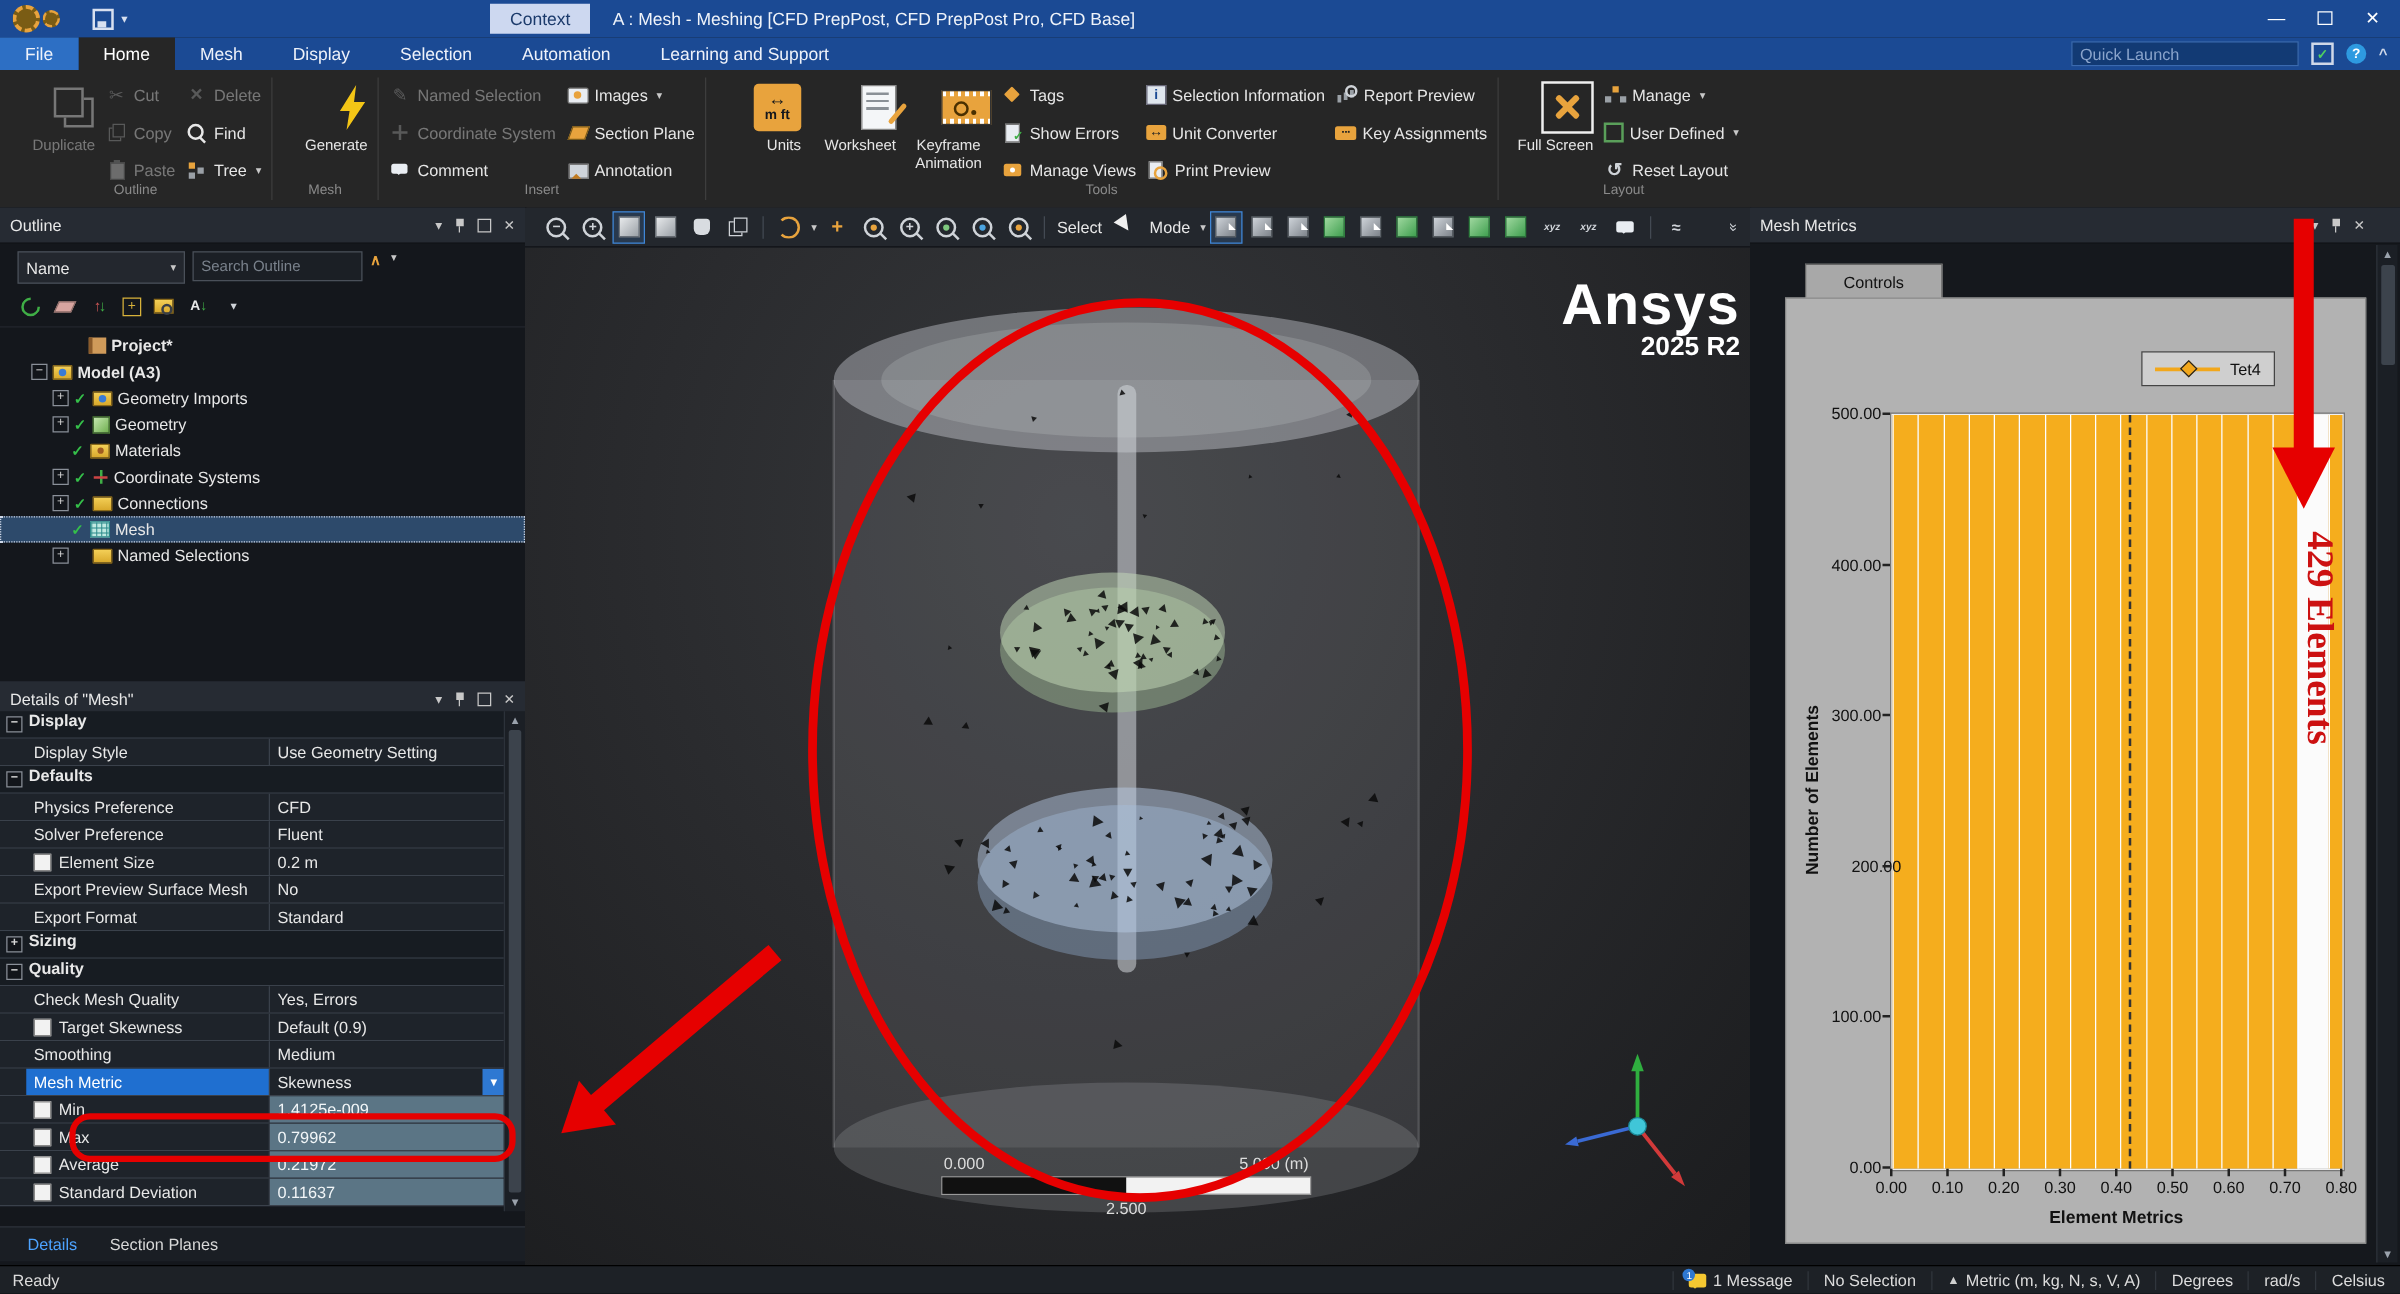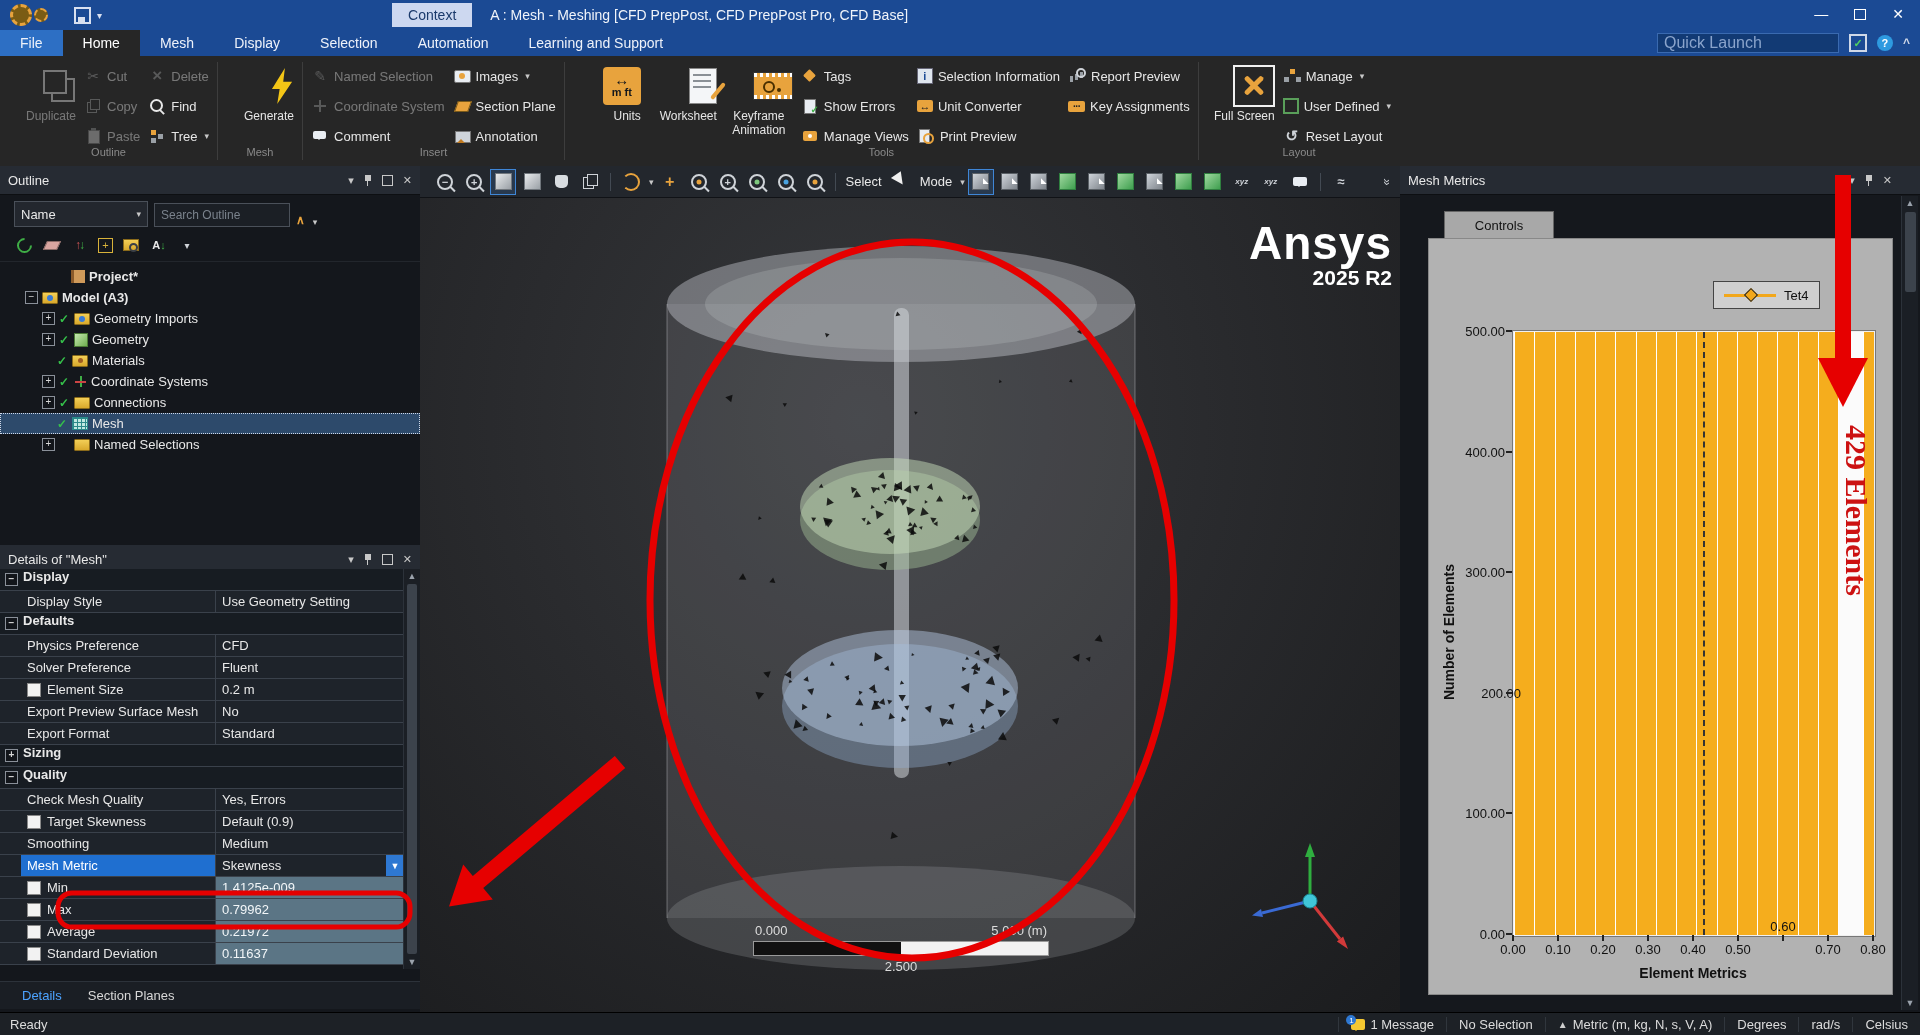--- a/index.html
+++ b/index.html
@@ -17,21 +17,21 @@
   #win-title{margin-left:18px;color:#f0f4fa;font-size:14px;}
   #win-controls{position:absolute;right:8px;top:0;height:28px;display:flex;align-items:center;gap:26px;color:#fff;font-size:14px;padding:0 8px}
   #win-controls span{cursor:default}
   .win-restore{display:inline-block;width:10px;height:9px;border:1px solid #fff}
   
   #menubar{position:absolute;left:0;top:30px;width:1920px;height:26px;background:#1b4a94;display:flex;align-items:stretch;}
   .menu-tab{padding:4px 20px;color:#eef2fa;font-size:14px;display:flex;align-items:center}
   .menu-tab.accent{background:#2d6fc4}
   .menu-tab.active{background:#262626;color:#fff}
   #menu-right{margin-left:auto;display:flex;align-items:center;gap:10px;padding-right:10px}
-  #quick-launch{width:168px;height:18px;background:#123a74;border:1px solid #3a6ab0;color:#cfe0ff;font-size:16px;padding:0 6px}
+  #quick-launch{width:168px;height:18px;background:#123a74;border:1px solid #3a6ab0;color:#cfe0ff;font-size:13px;padding:0 6px}
   #quick-launch::placeholder{color:#8aa4cc}
   .ql-check{width:14px;height:14px;border:2px solid #cfd8e8;color:#4fd060;font-size:11px;font-weight:bold;display:flex;align-items:center;justify-content:center}
   .help-ic{width:16px;height:16px;border-radius:50%;background:#2e9ae0;color:#fff;font-size:11px;font-weight:bold;display:flex;align-items:center;justify-content:center}
   .collapse-ic{color:#cfd8e8;font-weight:bold;font-size:12px}
   
   #ribbon{position:absolute;left:0;top:56px;width:1920px;height:110px;background:#262626;border-bottom:1px solid #111;display:flex;}
   .rb-group{display:flex;flex-direction:column;padding:4px 8px 0 8px}
   .rb-content{display:flex;gap:8px;height:84px;align-items:flex-start}
   .rb-label{text-align:center;color:#8a8a8a;font-size:11px;height:18px;line-height:16px}
   .rb-sep{width:1px;background:#3d3d3d;margin:6px 0}
@@ -102,21 +102,21 @@
   .reset-layout-icon::before{content:"↺";color:#cfd3d8;font-size:15px;font-weight:bold}
   
   .panel-head{height:28px;background:#262b33;display:flex;align-items:center;padding:0 8px;font-size:13px;color:#e8e8e8;border-bottom:1px solid #0d0f12}
   .panel-head .ph-icons{margin-left:auto;display:flex;align-items:center;gap:10px;color:#c8c8c8;font-size:11px}
   .pin-ic{display:inline-block;width:8px;height:11px;position:relative}
   .pin-ic::before{content:"";position:absolute;left:1px;top:0;width:6px;height:6px;background:#c8c8c8}
   .pin-ic::after{content:"";position:absolute;left:3.5px;top:6px;width:1px;height:5px;background:#c8c8c8}
   .float-ic{display:inline-block;width:9px;height:9px;border:1px solid #c8c8c8}
   
   #outline-panel{position:absolute;left:0;top:166px;width:420px;height:379px;background:#14171c;border-right:1px solid #000}
-  #outline-search{display:flex;align-items:flex-end;gap:6px;padding:6px 8px 4px 14px}
+  #outline-search{display:flex;align-items:flex-start;gap:6px;padding:6px 8px 4px 14px}
   #name-filter{width:120px;height:24px;background:#23272e;border:1px solid #4a5059;display:flex;align-items:center;padding:0 6px;color:#e8e8e8}
   #name-filter .caret{margin-left:auto}
   #search-outline{width:122px;height:22px;background:#1b1f25;border:1px solid #4a5059;color:#c8c8c8;font-size:12px;padding:0 6px}
   #search-outline::placeholder{color:#7a828c}
   .gold-btn{color:#e8a33d;font-weight:bold;font-size:12px}
   #outline-icons{display:flex;align-items:center;gap:8px;padding:4px 8px 6px 14px;border-bottom:1px solid #22262c}
   .oc{width:20px;height:20px;display:flex;align-items:center;justify-content:center;position:relative;color:#cfd3d8}
   .refresh-icon::before{content:"";width:11px;height:11px;border:2.5px solid #3fae46;border-radius:50%;border-top-color:transparent;display:block;transform:rotate(45deg)}
   .eraser-icon::before{content:"";width:12px;height:7px;background:#d8a5a0;transform:skewX(-25deg);border:1px solid #8a6a66;display:block}
   .sort-arrows-icon::before{content:"↑";color:#cc5555;font-weight:bold;font-size:12px}
@@ -1029,21 +1029,21 @@
           <div class="xtick-label" style="left: 107px; top: 703px;">0.10</div>
           <div class="xtick-mark" style="left: 128px; top: 696px;"></div>
           <div class="xtick-label" style="left: 152px; top: 703px;">0.20</div>
           <div class="xtick-mark" style="left: 173px; top: 696px;"></div>
           <div class="xtick-label" style="left: 197px; top: 703px;">0.30</div>
           <div class="xtick-mark" style="left: 218px; top: 696px;"></div>
           <div class="xtick-label" style="left: 242px; top: 703px;">0.40</div>
           <div class="xtick-mark" style="left: 263px; top: 696px;"></div>
           <div class="xtick-label" style="left: 287px; top: 703px;">0.50</div>
           <div class="xtick-mark" style="left: 308px; top: 696px;"></div>
-          <div class="xtick-label" style="left: 332px; top: 680px;">0.60</div>
+          <div class="xtick-label" style="left: 332px; top: 703px;">0.60</div>
           <div class="xtick-mark" style="left: 353px; top: 696px;"></div>
           <div class="xtick-label" style="left: 377px; top: 703px;">0.70</div>
           <div class="xtick-mark" style="left: 398px; top: 696px;"></div>
           <div class="xtick-label" style="left: 422px; top: 703px;">0.80</div>
           <div class="xtick-mark" style="left: 443px; top: 696px;"></div>
         </div>
       <div id="ylabel">Number of Elements</div>
       <div id="xlabel">Element Metrics</div>
     </div>
     <div id="metrics-scroll">

